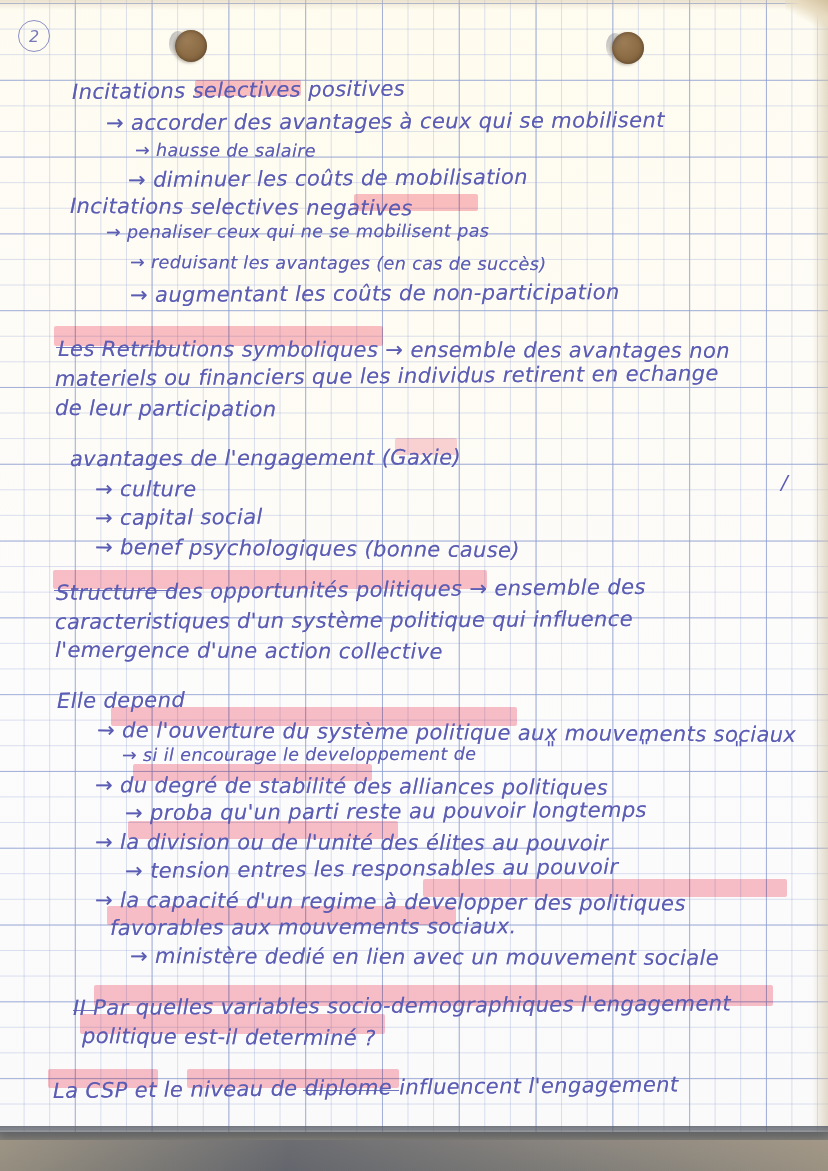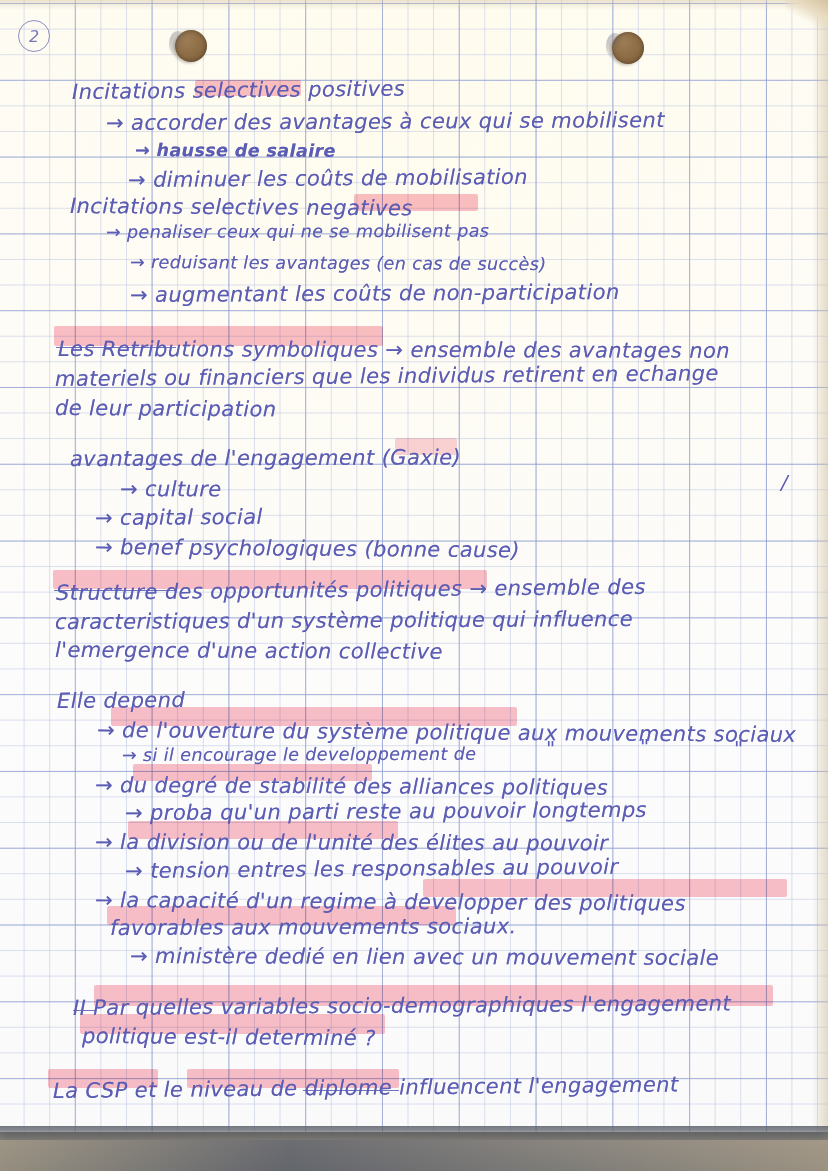--- a/index.html
+++ b/index.html
@@ -174,31 +174,31 @@
   <div id="underline-layer">
       <div style="position: absolute; left: 56px; top: 347px; width: 120px; height: 1.4px; background: rgb(91, 92, 180); opacity: 0.85;"></div>
       <div style="position: absolute; left: 54px; top: 590px; width: 122px; height: 1.4px; background: rgb(91, 92, 180); opacity: 0.85;"></div>
       <div style="position: absolute; left: 73px; top: 1010px; width: 22px; height: 1.4px; background: rgb(91, 92, 180); opacity: 0.85;"></div>
       <div style="position: absolute; left: 303px; top: 1090px; width: 96px; height: 1.4px; background: rgb(91, 92, 180); opacity: 0.85;"></div>
     </div>
 
   <div id="text-layer">
       <div class="hw lg" style="left: 72px; top: 80px; transform: rotate(-0.6deg);">Incitations selectives positives</div>
       <div class="hw lg" style="left: 106px; top: 111px; transform: rotate(-0.3deg);">→ accorder des avantages à ceux qui se mobilisent</div>
-      <div class="hw sm" style="left: 135px; top: 140px; transform: rotate(0.25deg); font-weight: bold;">→ hausse de salaire</div>
+      <div class="hw sm" style="left: 135px; top: 140px; transform: rotate(0.25deg);">→ hausse de salaire</div>
       <div class="hw lg" style="left: 128px; top: 168px; transform: rotate(-0.45deg);">→ diminuer les coûts de mobilisation</div>
       <div class="hw lg" style="left: 70px; top: 194px; transform: rotate(0.4deg);">Incitations selectives negatives</div>
       <div class="hw sm" style="left: 106px; top: 222px; transform: rotate(-0.2deg);">→ penaliser ceux qui ne se mobilisent pas</div>
       <div class="hw sm" style="left: 130px; top: 252px; transform: rotate(0.3deg);">→ reduisant les avantages (en cas de succès)</div>
       <div class="hw lg" style="left: 130px; top: 283px; transform: rotate(-0.35deg);">→ augmentant les coûts de non-participation</div>
       <div class="hw lg" style="left: 58px; top: 337px; transform: rotate(0.15deg);">Les Retributions symboliques → ensemble des avantages non</div>
       <div class="hw lg" style="left: 55px; top: 367px; transform: rotate(-0.5deg);">materiels ou financiers que les individus retirent en echange</div>
       <div class="hw lg" style="left: 55px; top: 396px; transform: rotate(0.35deg);">de leur participation</div>
       <div class="hw lg" style="left: 70px; top: 447px; transform: rotate(-0.25deg);">avantages de l'engagement (Gaxie)</div>
-      <div class="hw lg" style="left: 95px; top: 477px; transform: rotate(0.2deg); margin-left: 25px;">→ culture</div>
+      <div class="hw lg" style="left: 95px; top: 477px; transform: rotate(0.2deg);">→ culture</div>
       <div class="hw lg" style="left: 95px; top: 506px; transform: rotate(-0.4deg);">→ capital social</div>
       <div class="hw lg" style="left: 95px; top: 535px; transform: rotate(0.45deg);">→ benef psychologiques (bonne cause)</div>
       <div class="hw lg" style="left: 56px; top: 581px; transform: rotate(-0.6deg);">Structure des opportunités politiques → ensemble des</div>
       <div class="hw lg" style="left: 55px; top: 610px; transform: rotate(-0.3deg);">caracteristiques d'un système politique qui influence</div>
       <div class="hw lg" style="left: 55px; top: 638px; transform: rotate(0.25deg);">l'emergence d'une action collective</div>
       <div class="hw lg" style="left: 57px; top: 689px; transform: rotate(-0.45deg);">Elle depend</div>
       <div class="hw lg" style="left: 97px; top: 718px; transform: rotate(0.4deg);">→ de l'ouverture du système politique aux mouvements sociaux</div>
       <div class="hw sm" style="left: 122px; top: 745px; transform: rotate(-0.2deg);">→ si il encourage le developpement de</div>
       <div class="hw lg" style="left: 95px; top: 773px; transform: rotate(0.3deg);">→ du degré de stabilité des alliances politiques</div>
       <div class="hw lg" style="left: 125px; top: 801px; transform: rotate(-0.35deg);">→ proba qu'un parti reste au pouvoir longtemps</div>

